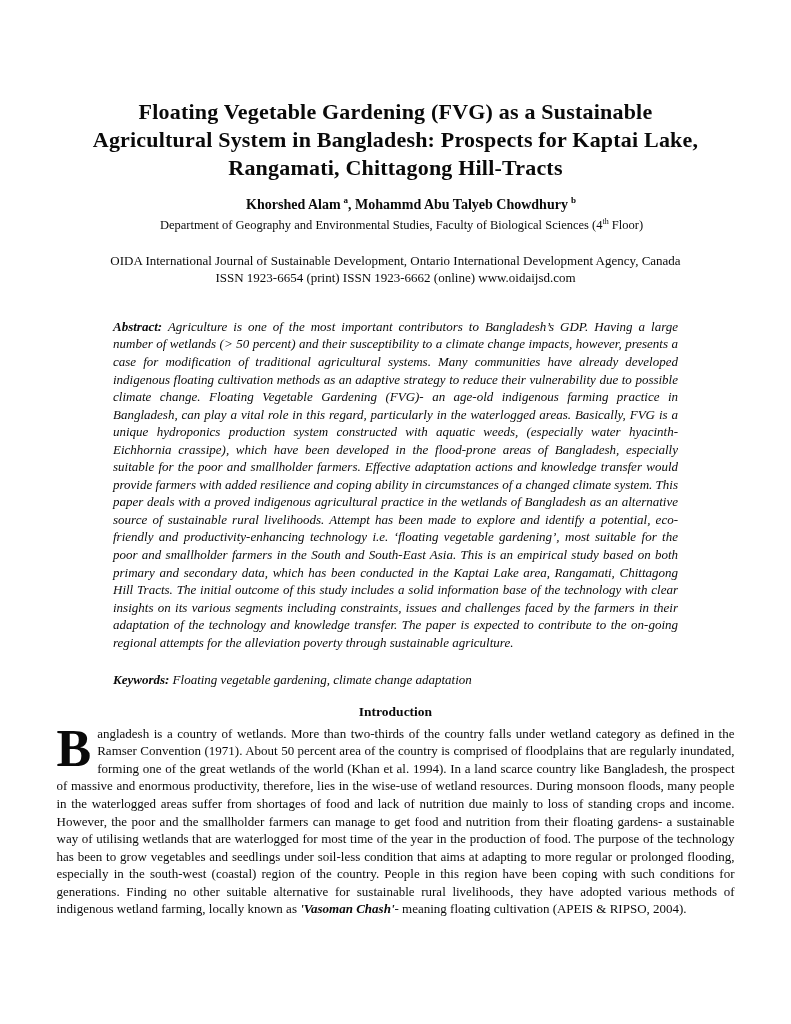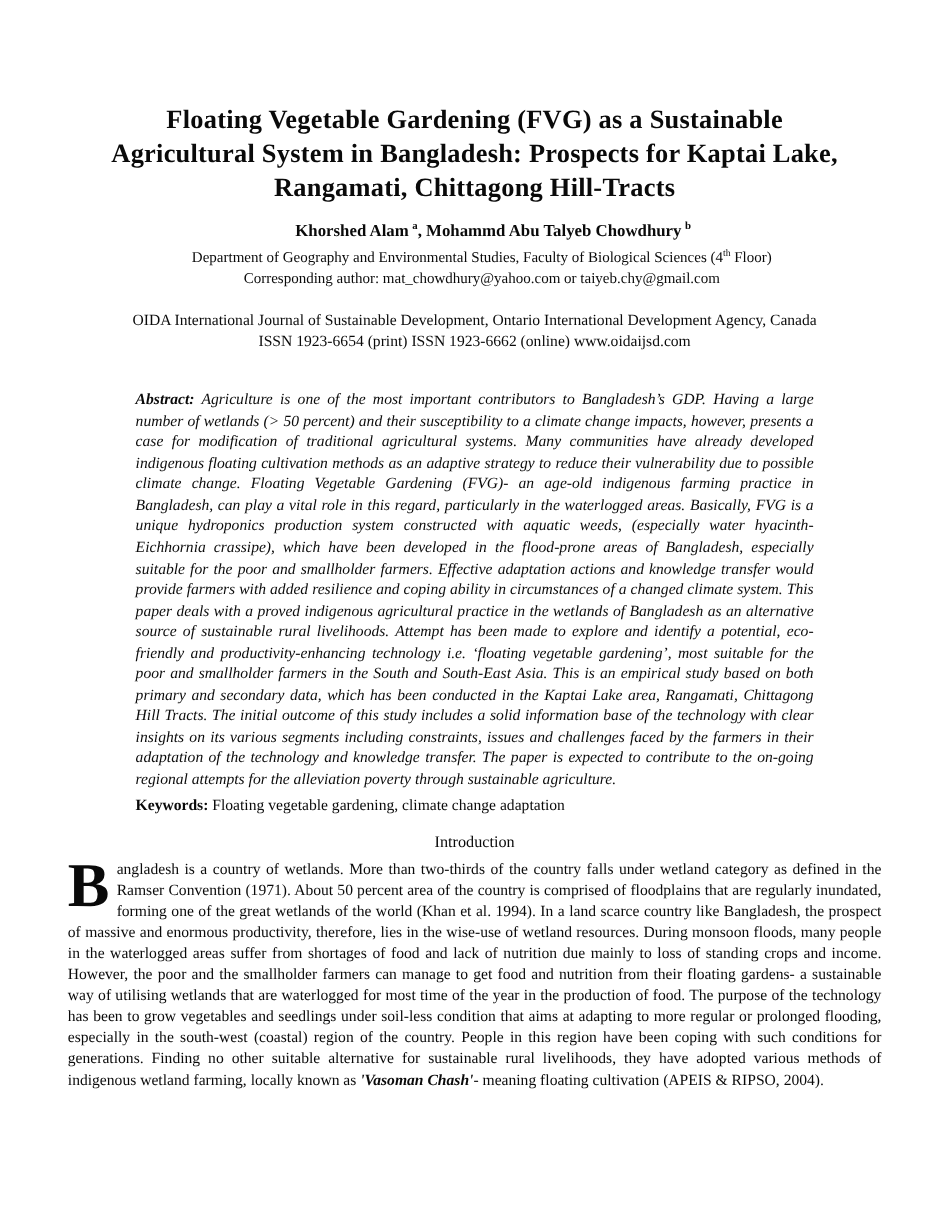--- a/index.html
+++ b/index.html
@@ -13,21 +13,21 @@
     height: 1024px;
     background: #ffffff;
     color: #0a0a0a;
     font-family: "Liberation Serif", "DejaVu Serif", serif;
     overflow: hidden;
     box-sizing: border-box;
     padding-top: 86px;
   }
   .title {
     width: 620px;
-    margin: 0 auto;
+    margin: 12px auto;
     text-align: center;
     font-size: 22px;
     line-height: 1.28;
     font-weight: bold;
     letter-spacing: 0.2px;
   }
   .authors {
     margin-top: 13px;
     text-align: center;
     font-size: 14px;
@@ -56,30 +56,31 @@
   .abstract {
     width: 565px;
     margin: 31px auto 0 auto;
     text-align: justify;
     font-size: 13px;
     line-height: 1.35;
     font-style: italic;
   }
   .keywords {
     width: 565px;
-    margin: 4px auto 0 auto;
+    margin: 20px auto 0 auto;
     text-align: left;
     font-size: 13px;
     line-height: 1.35;
+    font-style: italic;
   }
   .section-heading {
     margin: 15px 0 0 0;
     text-align: center;
     font-size: 13.5px;
-    font-weight: normal;
+    font-weight: bold;
   }
   .intro {
     width: 678px;
     margin: 5px auto 0 auto;
     text-align: justify;
     font-size: 13px;
     line-height: 1.35;
   }
   .dropcap {
     float: left;
@@ -100,21 +101,20 @@
 <body>
 
 <div class="page">
 
   <h1 class="title">Floating Vegetable Gardening (FVG) as a Sustainable Agricultural System in Bangladesh: Prospects for Kaptai Lake, Rangamati, Chittagong Hill-Tracts</h1>
 
   <div class="authors"><span>Khorshed Alam</span><sup>a</sup><span>,  </span><span>Mohammd Abu Talyeb Chowdhury</span><sup>b</sup></div>
 
   <div class="affil">
     <div><span>Department of Geography and Environmental Studies, Faculty of Biological Sciences (4</span><sup>th</sup><span> Floor)</span></div>
-    <div>Corresponding author:  mat_chowdhury@yahoo.com or taiyeb.chy@gmail.com</div>
   </div>
 
   <div class="journal">
     <div>OIDA International Journal of Sustainable Development, Ontario International Development Agency, Canada</div>
     <div>ISSN 1923-6654 (print) ISSN 1923-6662 (online) www.oidaijsd.com</div>
   </div>
 
   <p class="abstract"><b>Abstract:</b><span> Agriculture is one of the most important contributors to Bangladesh’s GDP. Having a large number of wetlands (&gt; 50 percent) and their susceptibility to a climate change impacts, however, presents a case for modification of traditional agricultural systems. Many communities have already developed indigenous floating cultivation methods as an adaptive strategy to reduce their vulnerability due to possible climate change. Floating Vegetable Gardening (FVG)- an age-old indigenous farming practice in Bangladesh, can play a vital role in this regard, particularly in the waterlogged areas. Basically, FVG is a unique hydroponics production system constructed with aquatic weeds, (especially water hyacinth- Eichhornia crassipe), which have been developed in the flood-prone areas of Bangladesh, especially suitable for the poor and smallholder farmers. Effective adaptation actions and knowledge transfer would provide farmers with added resilience and coping ability in circumstances of a changed climate system. This paper deals with a proved indigenous agricultural practice in the wetlands of Bangladesh as an alternative source of sustainable rural livelihoods. Attempt has been made to explore and identify a potential, eco-friendly and productivity-enhancing technology i.e. ‘floating vegetable gardening’, most suitable for the poor and smallholder farmers in the South and South-East Asia. This is an empirical study based on both primary and secondary data, which has been conducted in the Kaptai Lake area, Rangamati, Chittagong Hill Tracts. The initial outcome of this study includes a solid information base of the technology with clear insights on its various segments including constraints, issues and challenges faced by the farmers in their adaptation of the technology and knowledge transfer. The paper is expected to contribute to the on-going regional attempts for the alleviation poverty through sustainable agriculture.</span></p>
 
   <p class="keywords"><b>Keywords:</b><span> Floating vegetable gardening, climate change adaptation</span></p>

